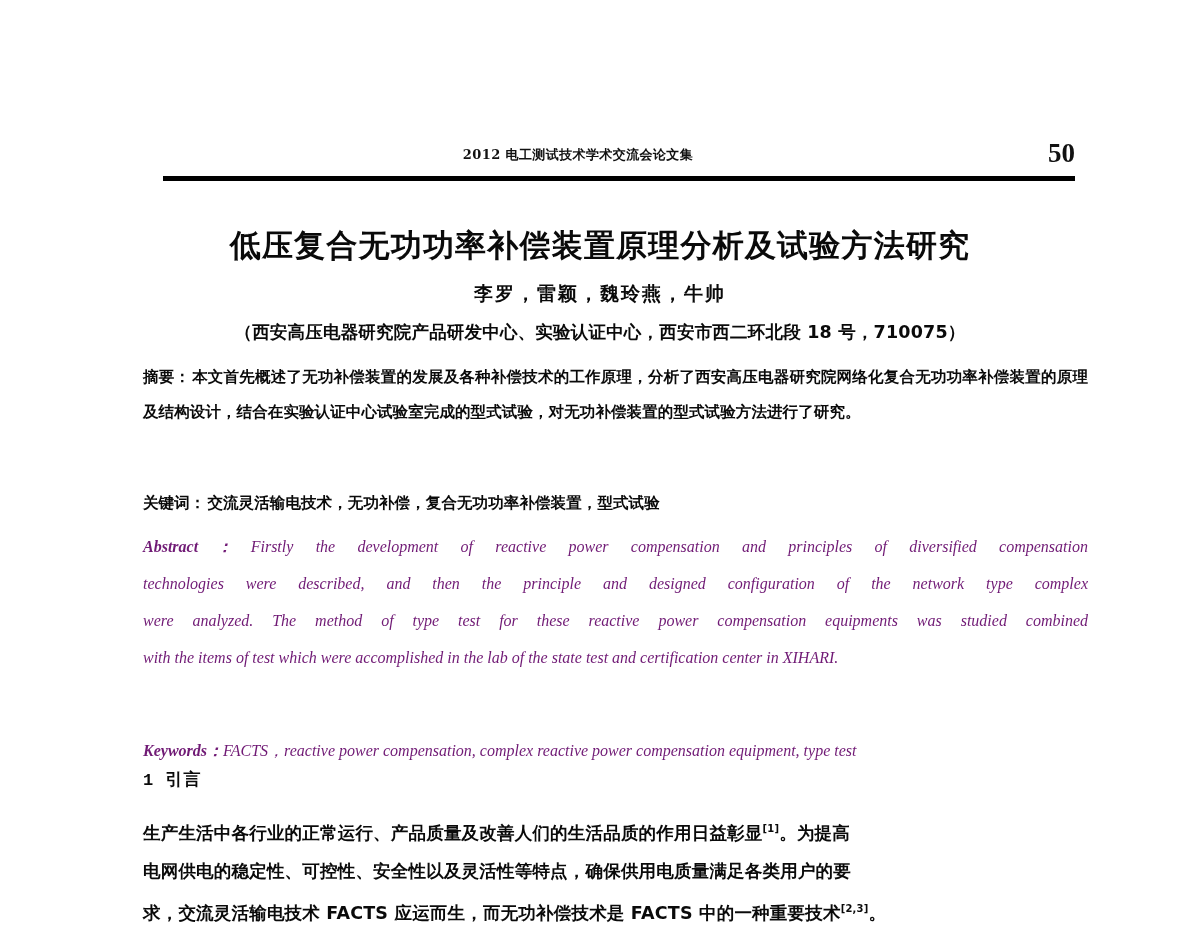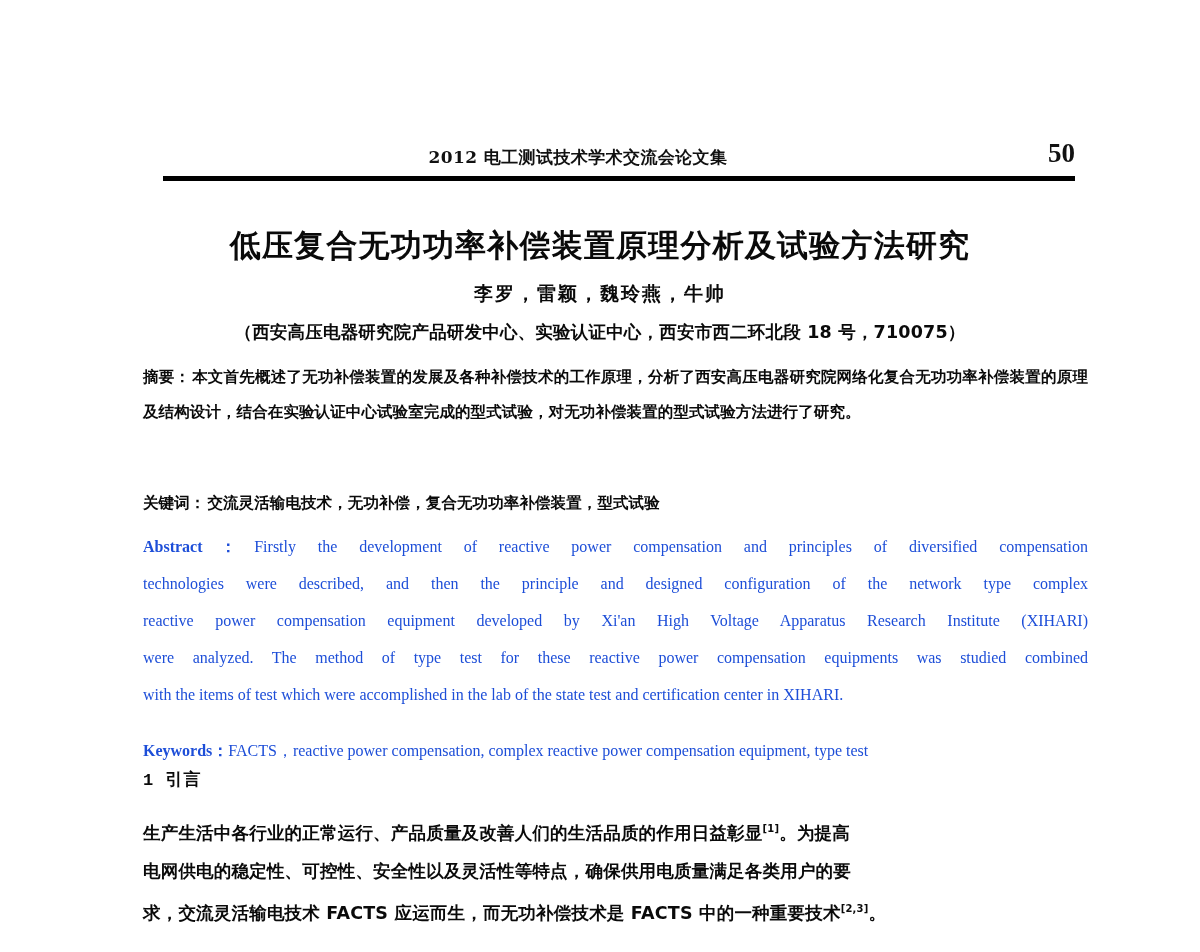--- a/index.html
+++ b/index.html
@@ -32,21 +32,21 @@
     height: 36px;
   }
   .header-title {
     position: absolute;
     left: 0;
     top: 0;
     width: 830px;
     text-align: center;
     font-family: "DejaVu Serif", "Liberation Serif", serif;
     font-weight: 700;
-    font-size: 17px;
+    font-size: 13px;
     letter-spacing: 0.4px;
     white-space: nowrap;
     color: #111;
   }
   .header-pageno {
     position: absolute;
     right: 0;
     top: -6px;
     font-family: "Liberation Serif", serif;
     font-weight: 700;
@@ -122,22 +122,23 @@
   .abstract-cn { top: 360px; }
   .keywords-cn { top: 486px; }
 
   .block-en {
     position: absolute;
     left: 143px;
     width: 945px;
     font-family: "Liberation Serif", "DejaVu Serif", serif;
     font-size: 16px;
     line-height: 37px;
-    color: #1d4ed8;
+    color: #701a75;
     text-align: justify;
+    font-style: italic;
   }
   .block-en b { font-weight: 700; }
   .abstract-en { top: 528px; }
   .keywords-en { top: 732px; }
 
   .en-line {
     display: block;
     text-align: justify;
     text-align-last: justify;
     white-space: nowrap;
@@ -199,21 +200,20 @@
     <span class="lead">摘要：</span><span>本文首先概述了无功补偿装置的发展及各种补偿技术的工作原理，分析了西安高压电器研究院网络</span><span>化复合无功功率补偿装置的原理及结构设计，结合在实验认证中心试验室完成的型式试验，对无功补偿装</span><span>置的型式试验方法进行了研究。</span>
   </div>
 
   <div class="block-cn keywords-cn">
     <span class="lead">关键词：</span><span>交流灵活输电技术，无功补偿，复合无功功率补偿装置，型式试验</span>
   </div>
 
   <div class="block-en abstract-en">
     <span class="en-line"><b>Abstract：</b><span>Firstly the development of reactive power compensation and principles of diversified compensation</span></span>
     <span class="en-line">technologies were described, and then the principle and designed configuration of the network type complex</span>
-    <span class="en-line">reactive power compensation equipment developed by Xi'an High Voltage Apparatus Research Institute (XIHARI)</span>
     <span class="en-line">were analyzed. The method of type test for these reactive power compensation equipments was studied combined</span>
     <span class="en-line last">with the items of test which were accomplished in the lab of the state test and certification center in XIHARI.</span>
   </div>
 
   <div class="block-en keywords-en">
     <span class="en-line last"><b>Keywords：</b><span>FACTS，reactive power compensation, complex reactive power compensation equipment, type test</span></span>
   </div>
 
   <div class="section-heading">1 引言</div>
 

